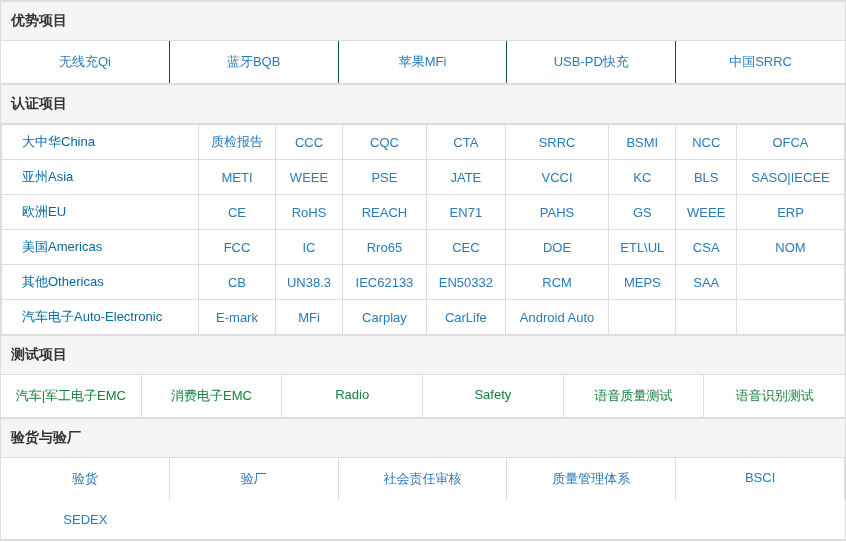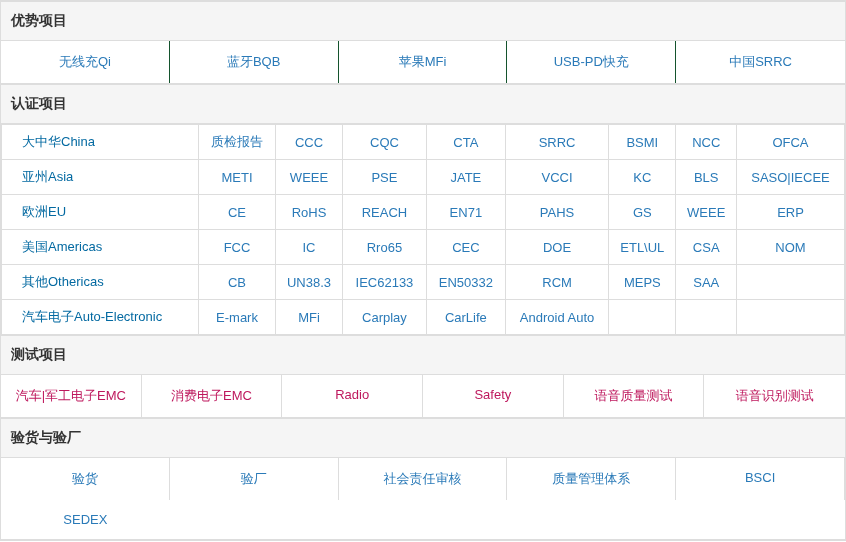--- a/index.html
+++ b/index.html
@@ -64,21 +64,21 @@
     .test-grid {
       display: grid;
       grid-template-columns: repeat(6, 1fr);
       border-bottom: 1px solid #ddd;
     }
 
     .test-cell {
       text-align: center;
       padding: 12px 6px;
       border-right: 1px solid #ddd;
-      color: #be185d;
+      color: #15803d;
       font-size: 13px;
     }
     .test-cell:last-child { border-right: none; text-align: center; }
 
     .inspection-grid {
       display: grid;
       grid-template-columns: repeat(5, 1fr);
       border-bottom: 1px solid #ddd;
     }
 

